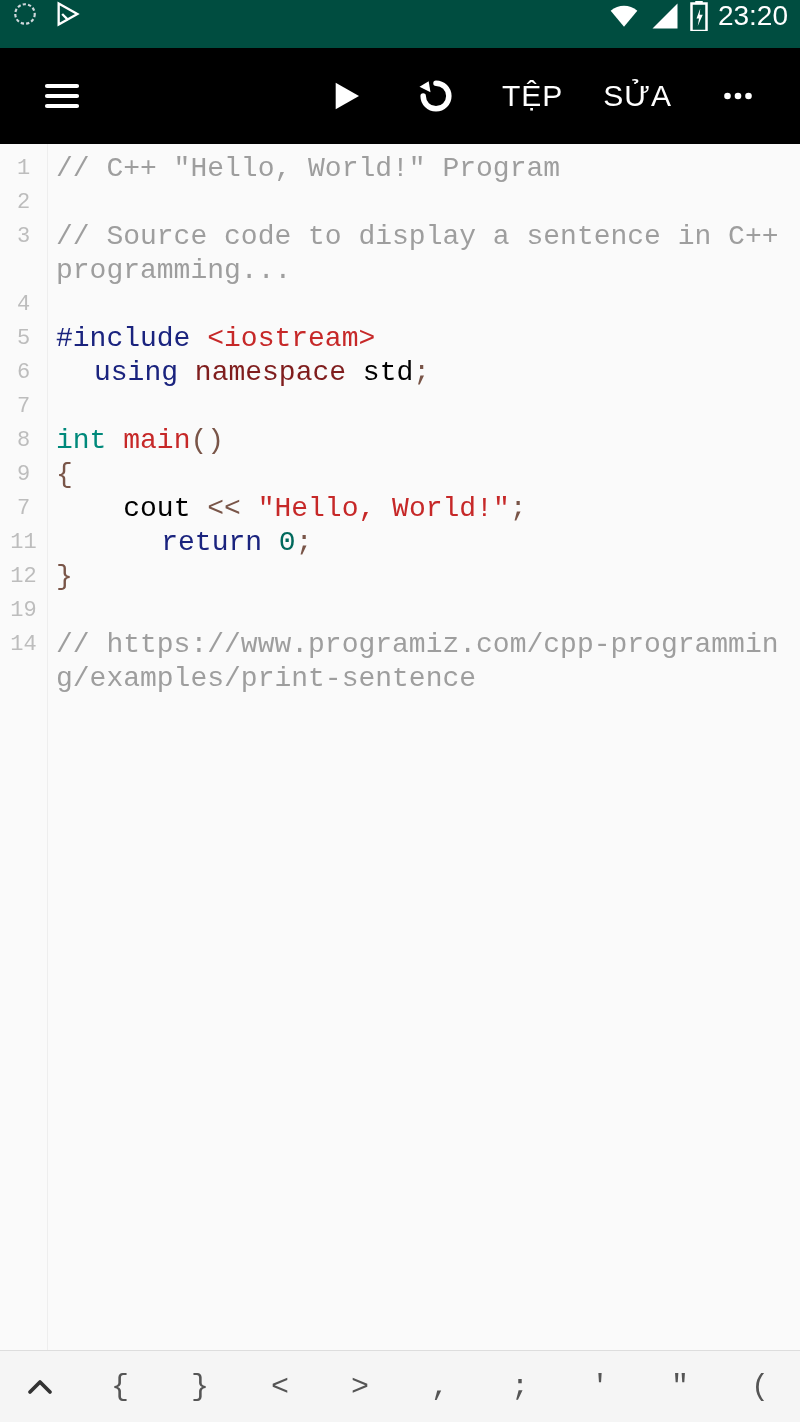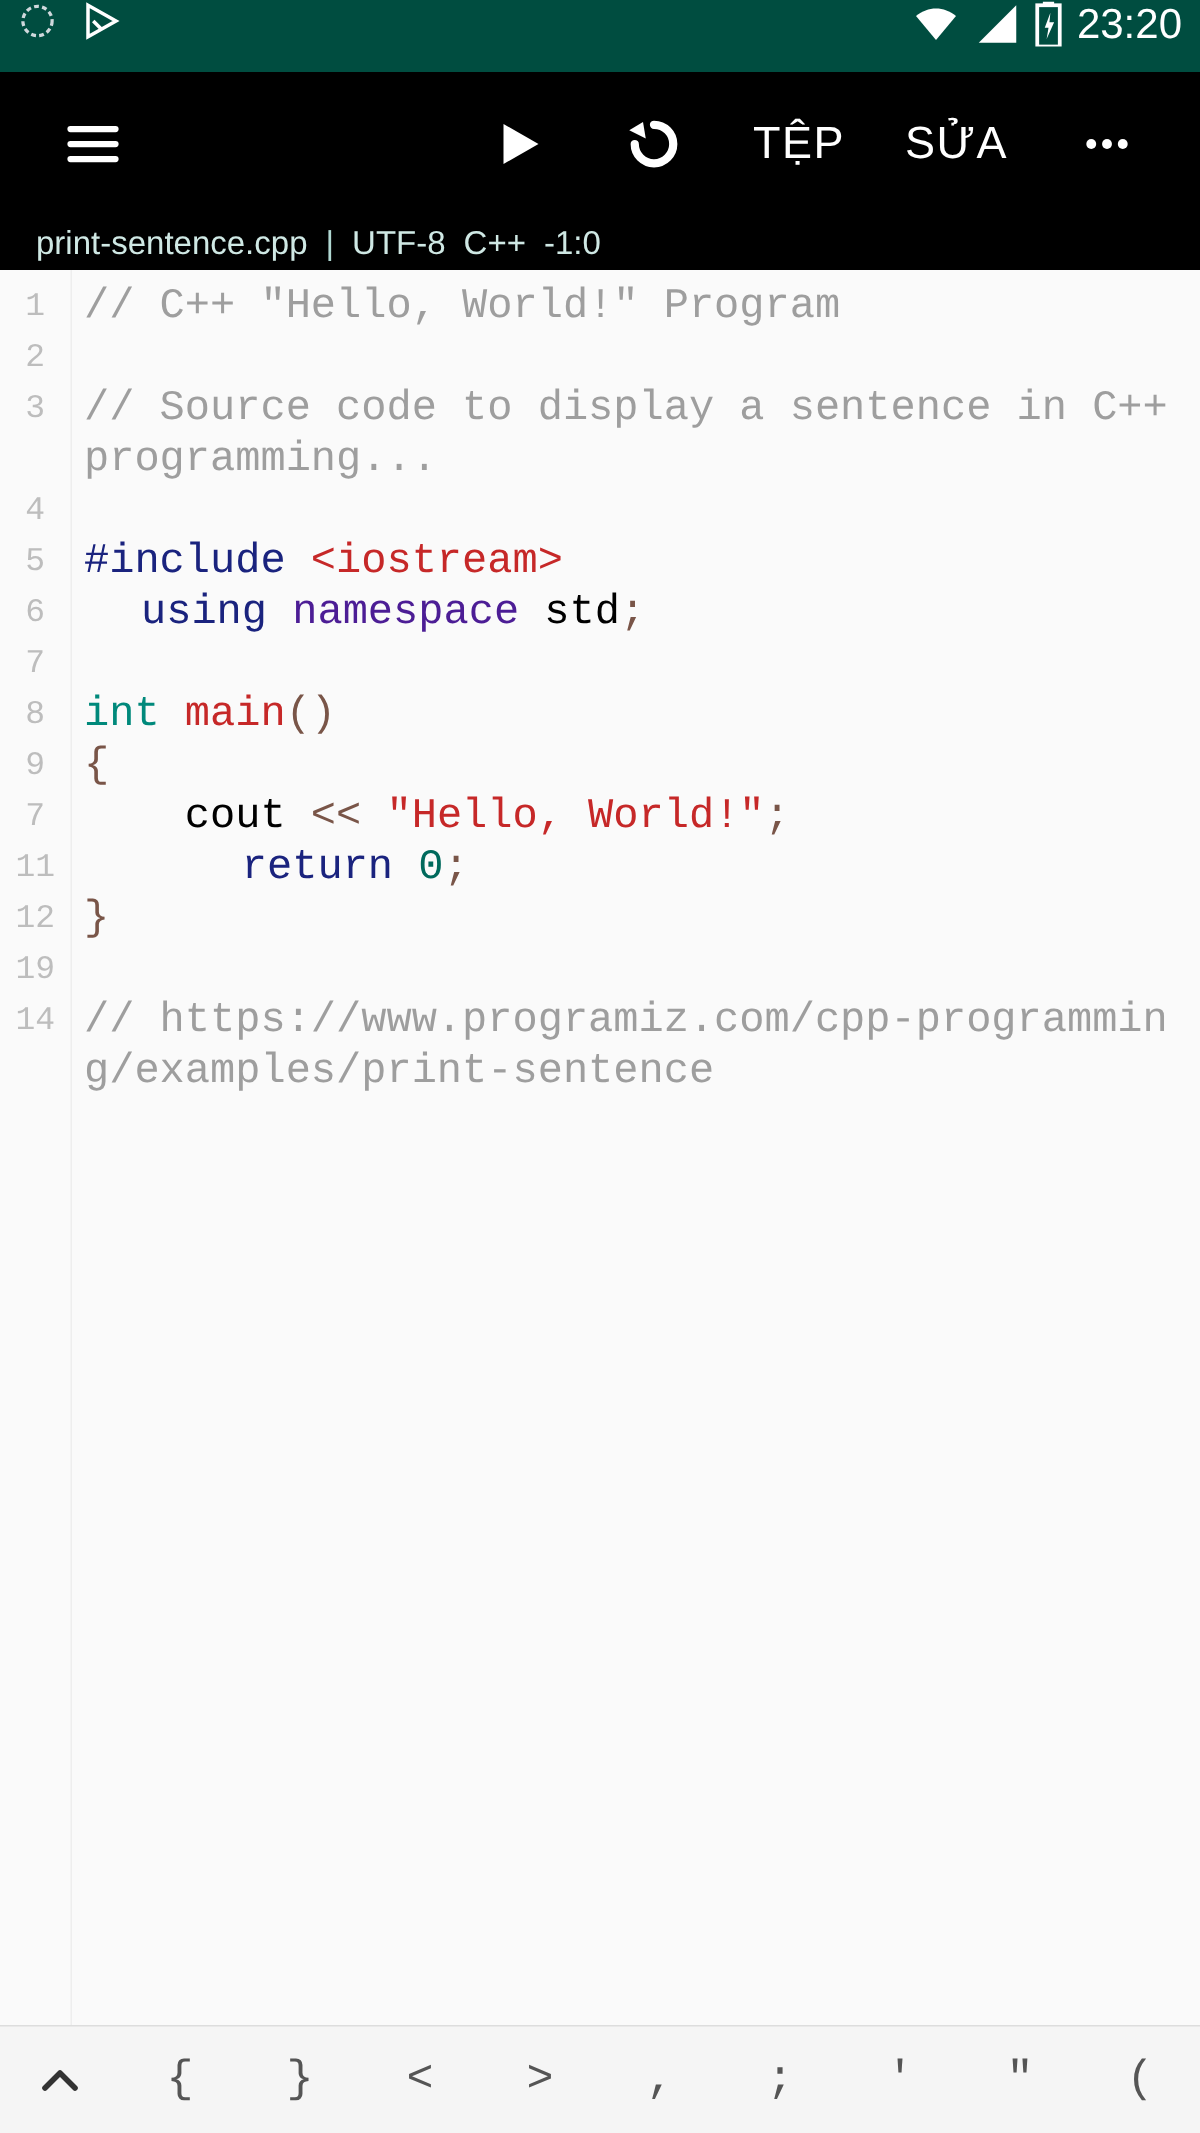--- a/index.html
+++ b/index.html
@@ -54,21 +54,21 @@
   .gutter-line { height: 34px; font-size: 22px; line-height: 34px; }
   .code {
     flex: 1; padding: 8px 6px 8px 8px; white-space: pre-wrap; word-break: break-all;
     color: #444;
   }
   .code-line { min-height: 34px; }
   .tok-comment { color: #9e9e9e; }
   .tok-pre     { color: #1a237e; }
   .tok-include { color: #c62828; text-align: center; }
   .tok-kw      { color: #1a237e; margin-left: 38px; }
-  .tok-ns      { color: #4c1d95; }
+  .tok-ns      { color: #7f1d1d; }
   .tok-punct   { color: #795548; }
   .tok-type    { color: #00897b; }
   .tok-fn      { color: #c62828; }
   .tok-str     { color: #c62828; }
   .tok-num     { color: #00695c; }
   .tok-ident   { color: #000000; }
 
   
   .sym-bar {
     height: 72px; border-top: 1px solid #ddd; background: #f5f5f5;
@@ -141,27 +141,20 @@
     <div class="text-btn">TỆP</div>
     <div class="text-btn">SỬA</div>
     <div class="icon-btn">
       <svg width="36" height="36" viewBox="0 0 24 24">
           <circle cx="5" cy="12" r="2.2" fill="#fff"></circle>
           <circle cx="12" cy="12" r="2.2" fill="#fff"></circle>
           <circle cx="19" cy="12" r="2.2" fill="#fff"></circle>
         </svg>
     </div>
   </div>
-  <div class="info-bar">
-    <span>print-sentence.cpp</span>
-    <span class="info-sep">|</span>
-    <span>UTF-8</span>
-    <span>C++</span>
-    <span>-1:0</span>
-  </div>
 </div>
 
 <div class="editor">
   <div class="gutter" id="gutter">
       <div class="gutter-line">1</div>
       <div class="gutter-line">2</div>
       <div class="gutter-line">3</div>
       <div class="gutter-line"></div>
       <div class="gutter-line">4</div>
       <div class="gutter-line">5</div>

